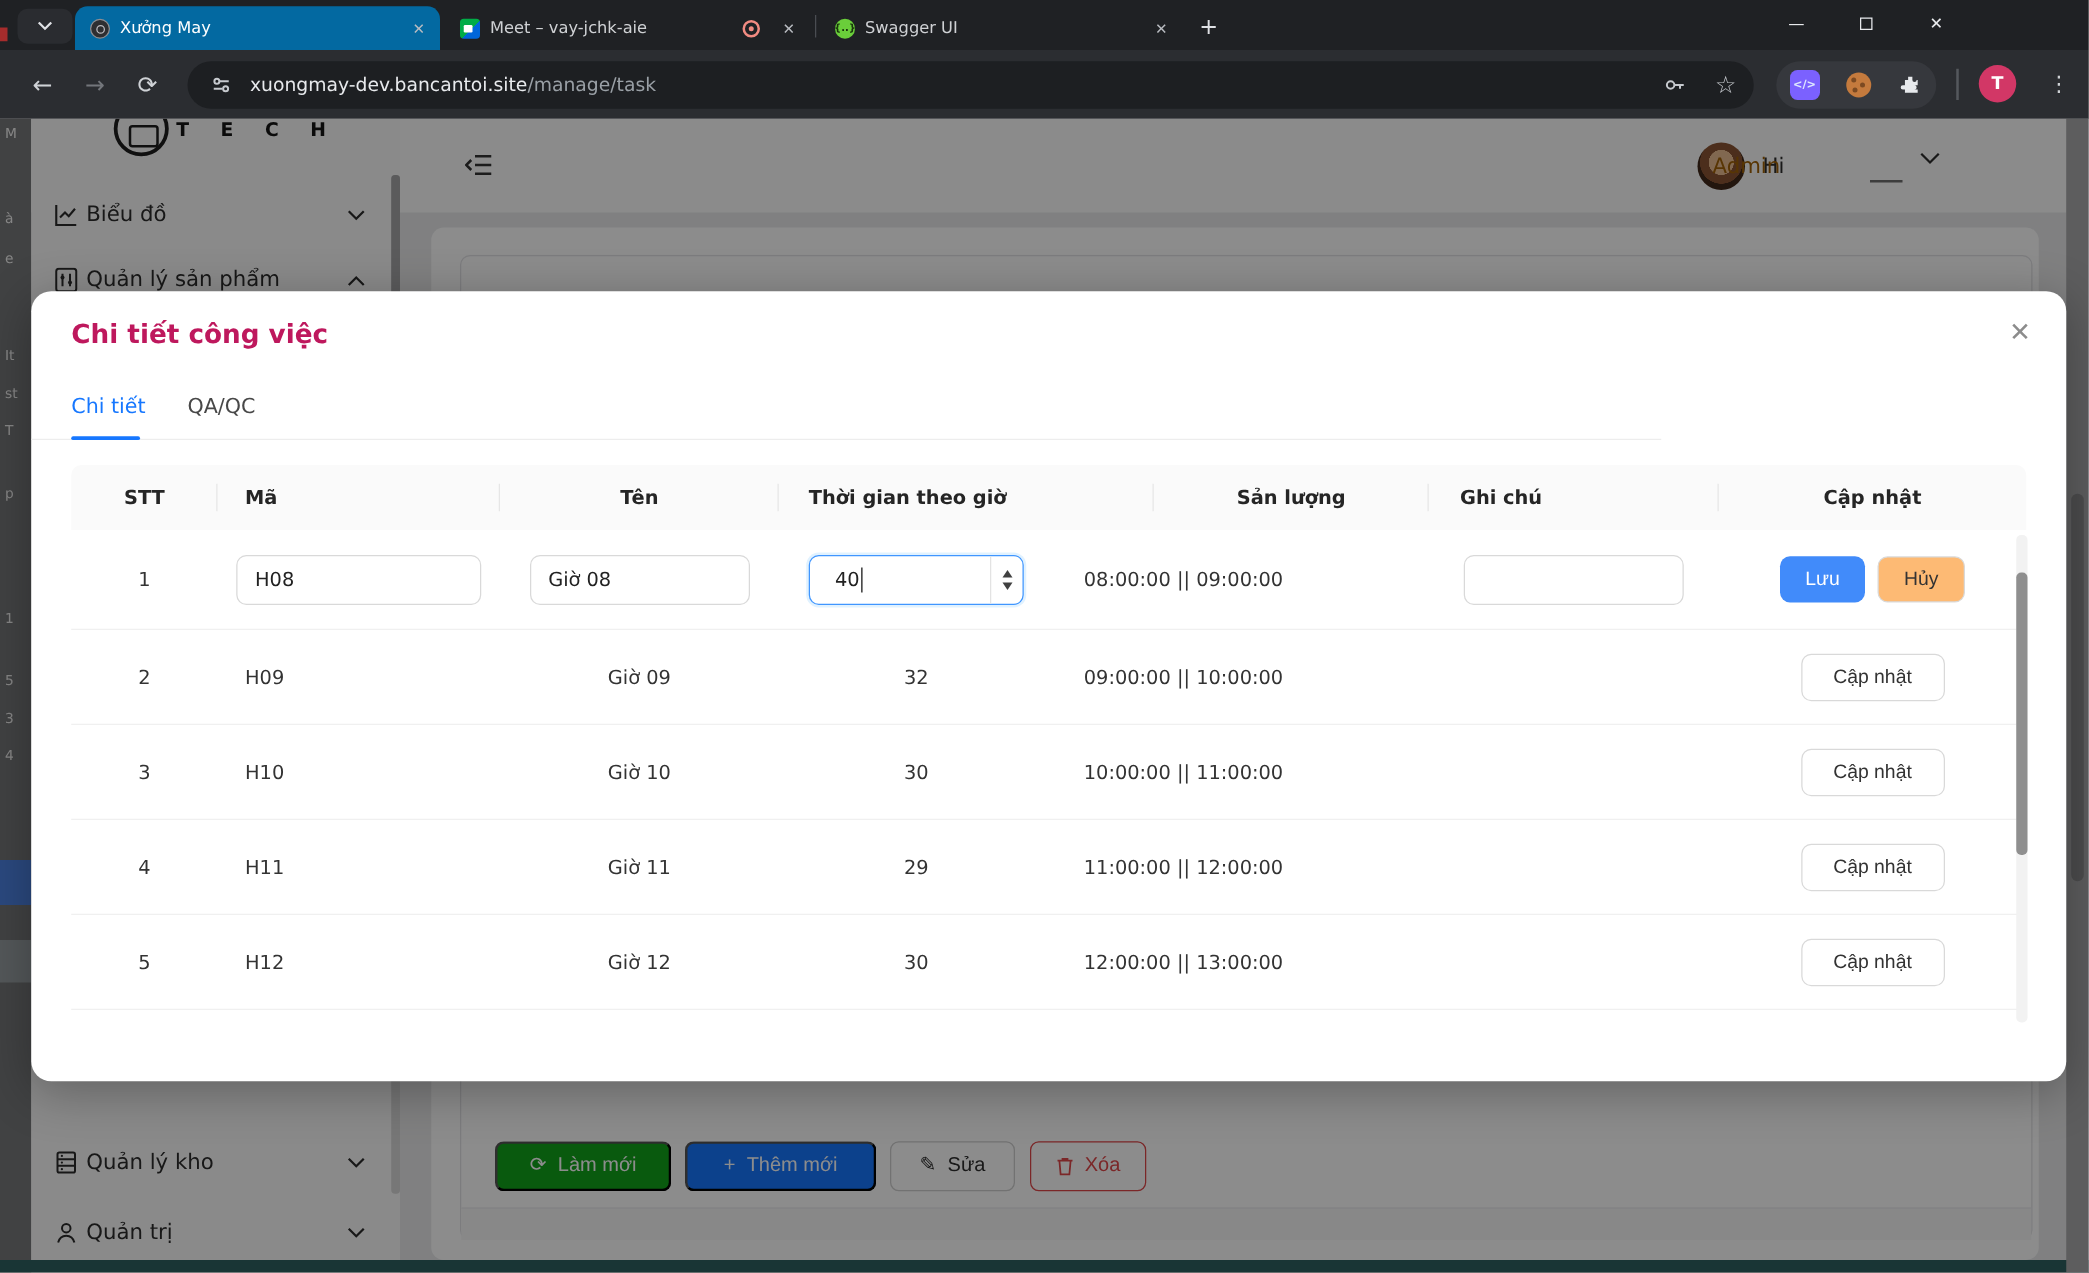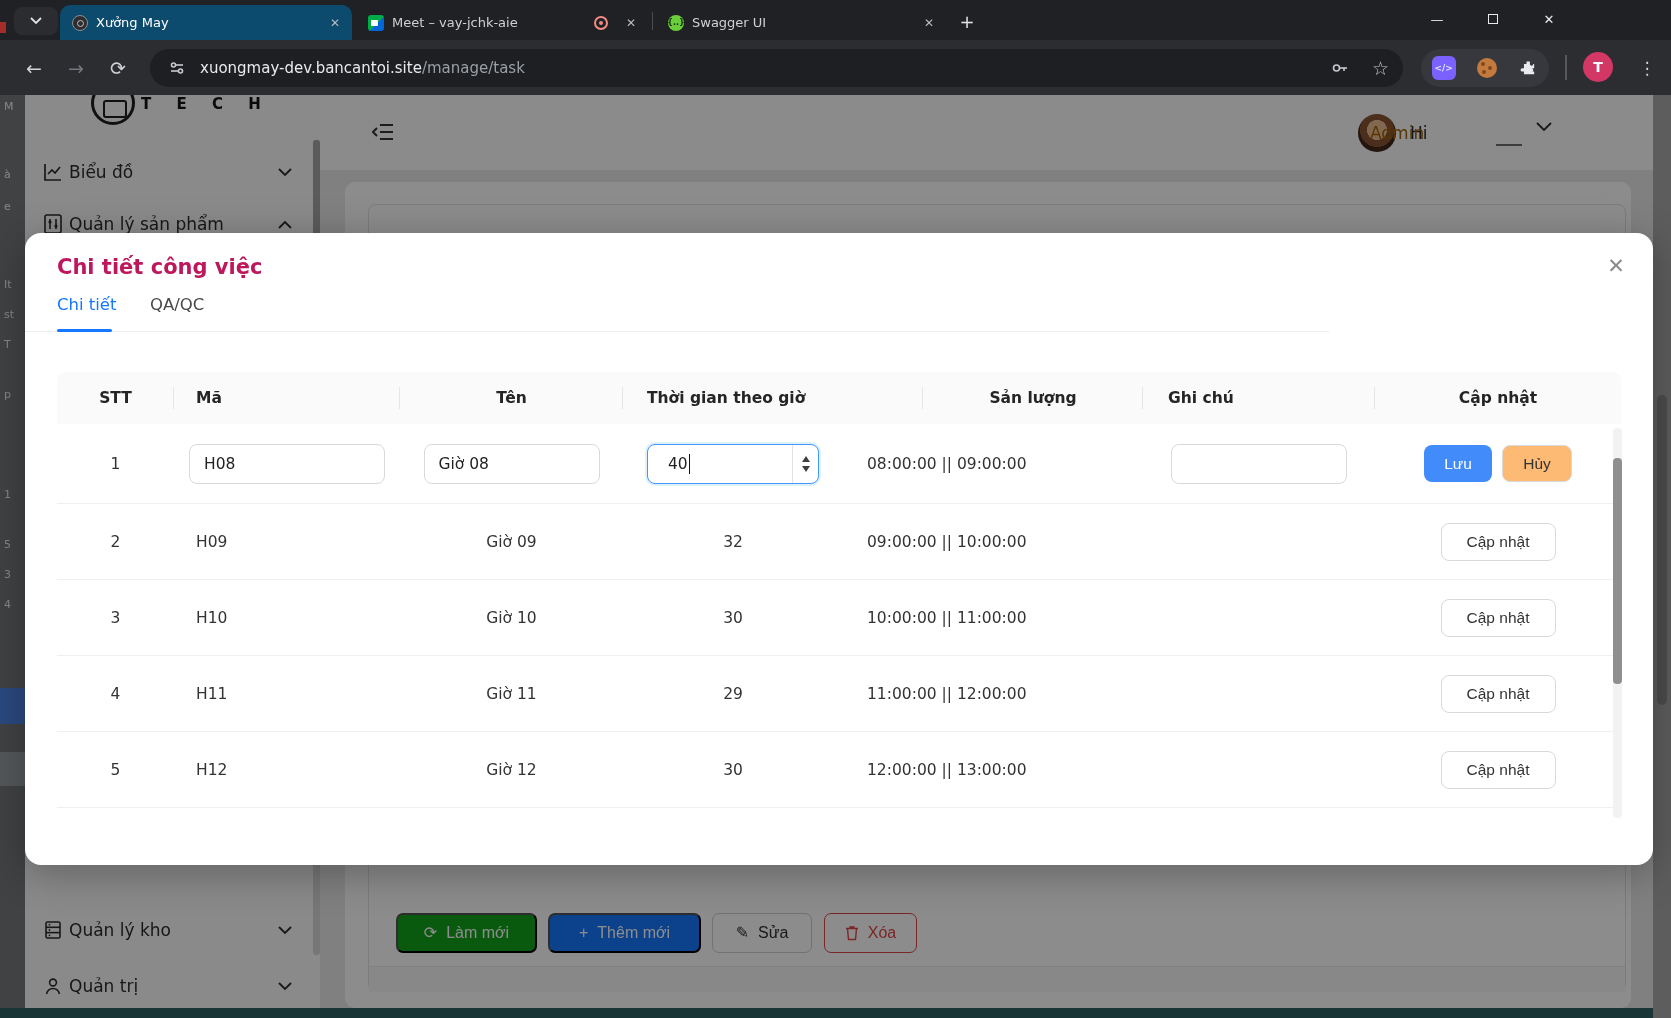--- a/index.html
+++ b/index.html
@@ -5,21 +5,21 @@
   * { margin:0; padding:0; box-sizing:border-box; }
   html,body { background:#000; }
   body { font-family:"DejaVu Sans","Liberation Sans",sans-serif; }
   .screen { position:relative; width:1671px; height:1018px; overflow:hidden; background:#e9eaec; }
 
   
   .tabstrip { position:absolute; left:0; top:0; width:1671px; height:40px; background:#1f2124; z-index:100; }
   .tab-search { position:absolute; left:14px; top:7px; width:44px; height:28px; border-radius:8px; background:#2a2c30;
                 color:#dfe1e5; display:flex; align-items:center; justify-content:center; }
   .tab { position:absolute; top:5px; height:35px; display:flex; align-items:center; color:#cfd1d4; font-size:13px; }
-  .tab.active { background:#0c4a6e; border-radius:10px 10px 0 0; color:#fff; }
+  .tab.active { background:#0369a1; border-radius:10px 10px 0 0; color:#fff; }
   .tab .fav { width:16px; height:16px; margin:0 8px 0 12px; flex:none; }
   .tab .ttl { flex:1; overflow:hidden; white-space:nowrap; }
   .tab .x { width:18px; height:18px; margin:0 8px; color:#b9bcc1; font-size:12px; display:flex; align-items:center; justify-content:center; border-radius:50%; }
   .tab-sep { position:absolute; top:12px; width:1px; height:18px; background:#4a4d52; }
   .fav-xm { border-radius:50%; background:#2e2e31; border:1.5px solid #8e8e92; position:relative; }
   .fav-xm:after { content:""; position:absolute; left:4px; top:4px; width:5px; height:5px; border:1.5px solid #bdbdc2; border-radius:50%; }
   .fav-meet { border-radius:3px; background:linear-gradient(135deg,#00ac47 0 55%,#0066da 55% 100%); position:relative; }
   .fav-meet:after { content:""; position:absolute; left:3px; top:5px; width:7px; height:6px; background:#fff; border-radius:1px; }
   .fav-swag { border-radius:50%; background:#6ace3a; color:#17320b; font-size:8px; font-weight:bold; display:flex; align-items:center; justify-content:center; }
   .rec-dot { width:14px; height:14px; border:2px solid #f28b82; border-radius:50%; position:relative; margin-right:6px; }
@@ -87,21 +87,21 @@
   .right-strip { position:absolute; left:1653px; top:0; width:18px; height:923px; background:#a9a9ab; }
   .right-strip i { position:absolute; left:4px; top:300px; width:10px; height:310px; background:#8a8a8c; border-radius:5px; display:block; }
 
   .overlay { position:absolute; left:0; top:0; width:1671px; height:923px; background:rgba(0,0,0,0.45); z-index:50; }
 
   
   .modal { position:absolute; left:25px; top:138px; width:1628px; height:632px; background:#fff; border-radius:16px; z-index:60;
            box-shadow:0 8px 40px rgba(0,0,0,0.3); }
   .modal-title { position:absolute; left:32px; top:22px; font-size:21px; font-weight:bold; color:#be185d; }
   .modal-close { position:absolute; right:24px; top:20px; width:26px; height:26px; color:#8c8c8c; font-size:21px; display:flex; align-items:center; justify-content:center; }
-  .mtabs { position:absolute; left:0px; top:56px; width:1304px; height:43px; border-bottom:1px solid #ededed; }
+  .mtabs { position:absolute; left:0px; top:76px; width:1304px; height:43px; border-bottom:1px solid #ededed; }
   .mtab { position:absolute; top:6px; font-size:16.5px; color:#484848; }
   .mtab.active { color:#1677ff; font-weight:500; }
   .mtab-underline { position:absolute; left:32px; top:40px; width:55px; height:3px; background:#1677ff; border-radius:2px; }
 
   .mtable { position:absolute; left:32px; top:139px; width:1564px; }
   .thead { display:flex; height:52px; background:#fafafa; border-radius:8px 8px 0 0; align-items:center; font-weight:600; font-size:15.5px; color:#252525; }
   .th { position:relative; height:52px; display:flex; align-items:center; justify-content:center; }
   .th:not(:last-child):after { content:""; position:absolute; right:0; top:15px; width:1px; height:22px; background:#e6e6e6; }
   .trow { display:flex; align-items:center; height:76px; border-bottom:1px solid #f0f0f0; font-size:15.5px; color:#333; }
   .trow-edit { height:80px; }

